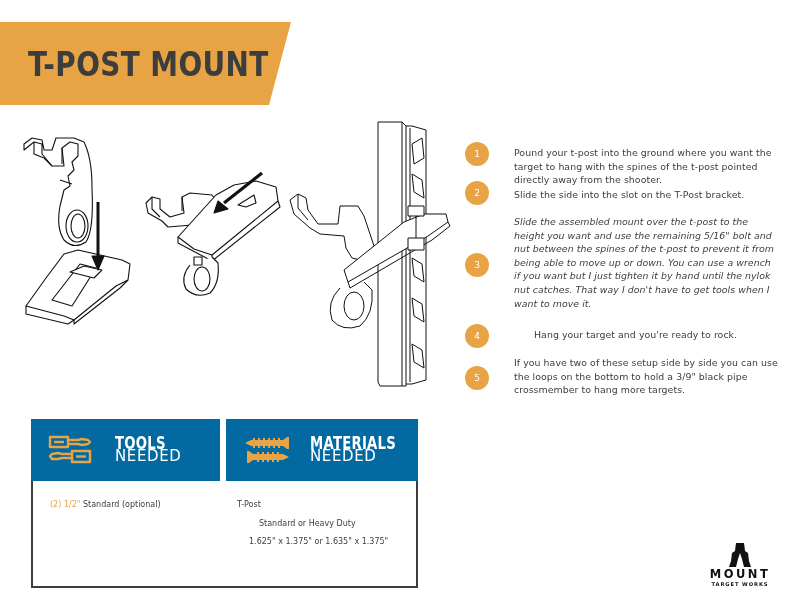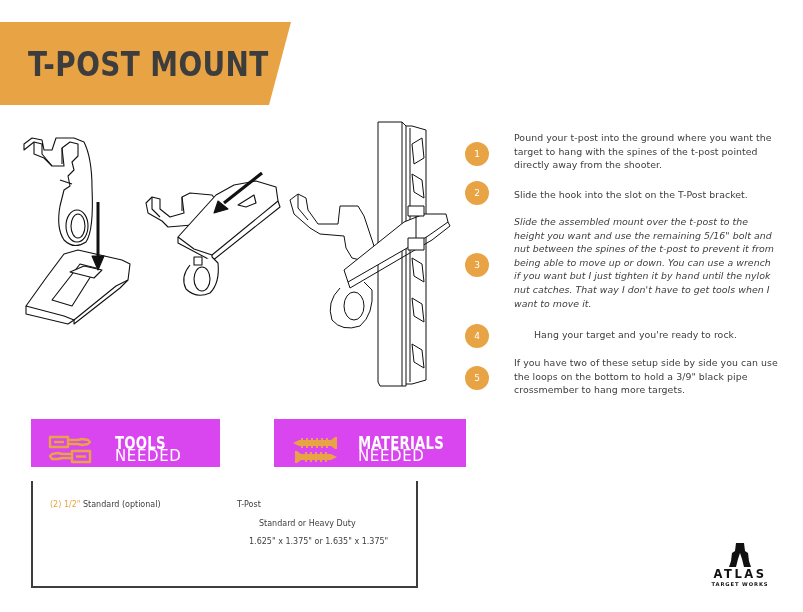--- a/index.html
+++ b/index.html
@@ -34,24 +34,24 @@
       font-family: "DejaVu Sans", sans-serif; font-size: 9.4px; line-height: 13.6px;
       color: #3d3d3d; letter-spacing: 0.05px;
     }
 
     .panel { position: absolute; left: 31px; top: 419px; width: 387px; height: 169px; }
     .panel-body {
       position: absolute; left: 0; top: 62px; width: 387px; height: 107px;
       border: 2px solid #3d3d3d; border-top: none; background: #fff;
     }
     .panel-head {
-      position: absolute; top: 0; height: 48px; background: #d946ef; text-decoration: underline;
+      position: absolute; top: 0; height: 62px; background: #0369a1; text-decoration: underline;
     }
     .panel-head.tools { left: 0; width: 189px; }
-    .panel-head.materials { left: 195px; width: 192px; margin-left: 48px; }
+    .panel-head.materials { left: 195px; width: 192px; }
     .head-icon { position: absolute; left: 17px; top: 16px; }
     .head-title {
       position: absolute; left: 84px; top: 14px; color: #ffffff;
       font-family: "DejaVu Sans", sans-serif; font-weight: bold; font-size: 17px;
       transform: scaleX(0.78); transform-origin: left center; letter-spacing: 0.3px;
       line-height: 20px; white-space: nowrap;
     }
     .head-sub {
       position: absolute; left: 84px; top: 32px; color: #ffffff;
       font-family: "DejaVu Sans", sans-serif; font-size: 15px; letter-spacing: 0.6px;
@@ -148,25 +148,25 @@
 
     <rect x="124" y="88" width="16" height="10" fill="#fff"></rect>
     <rect x="124" y="120" width="16" height="12" fill="#fff"></rect>
     <line x1="132" y1="98" x2="132" y2="120"></line>
   </svg>
 </div>
 
 <div class="steps">
   <div class="step" style="top:129px;">
     <div class="step-num" style="top:13px;">1</div>
-    <div class="step-text" style="top:2px;">Pound your t-post into the ground where you want the target to hang with the spines of the t-post pointed directly away from the shooter.</div>
+    <div class="step-text" style="top:17px;">Pound your t-post into the ground where you want the target to hang with the spines of the t-post pointed directly away from the shooter.</div>
   </div>
   <div class="step" style="top:186px;">
     <div class="step-num" style="top:-5px;">2</div>
-    <div class="step-text" style="top:2px;">Slide the hook into the slot on the T-Post bracket.</div>
+    <div class="step-text" style="top:2px;">Slide the side into the slot on the T-Post bracket.</div>
   </div>
   <div class="step" style="top:213px;">
     <div class="step-num" style="top:40px;">3</div>
     <div class="step-text" style="top:2px;font-style:italic;">Slide the assembled mount over the t-post to the height you want and use the remaining 5/16" bolt and nut between the spines of the t-post to prevent it from being able to move up or down. You can use a wrench if you want but I just tighten it by hand until the nylok nut catches. That way I don't have to get tools when I want to move it.</div>
   </div>
   <div class="step" style="top:326px;">
     <div class="step-num" style="top:-2px;">4</div>
     <div class="step-text" style="top:2px;padding-left:20px;">Hang your target and you're ready to rock.</div>
   </div>
   <div class="step" style="top:354px;">
@@ -221,15 +221,15 @@
 
   <div class="list-text" style="left:206px; top:81px;">T-Post</div>
   <div class="list-text" style="left:228px; top:100px;">Standard or Heavy Duty</div>
   <div class="list-text" style="left:218px; top:118px;">1.625" x 1.375" or 1.635" x 1.375"</div>
 </div>
 
 <div class="logo">
   <svg style="position:absolute; left:27px; top:0;" width="22" height="24" viewBox="0 0 22 24">
     <path d="M7 0 L15 0 L16 8 L19 10 L20 18 L22 24 L15 24 L13 16 L11 10 L9 16 L7 24 L0 24 L2 18 L3 10 L6 8 Z" fill="#111"></path>
   </svg>
-  <div class="logo-word">ATLAS</div>
+  <div class="logo-word">MOUNT</div>
   <div class="logo-sub">TARGET WORKS</div>
 </div>
 
 </body></html>

